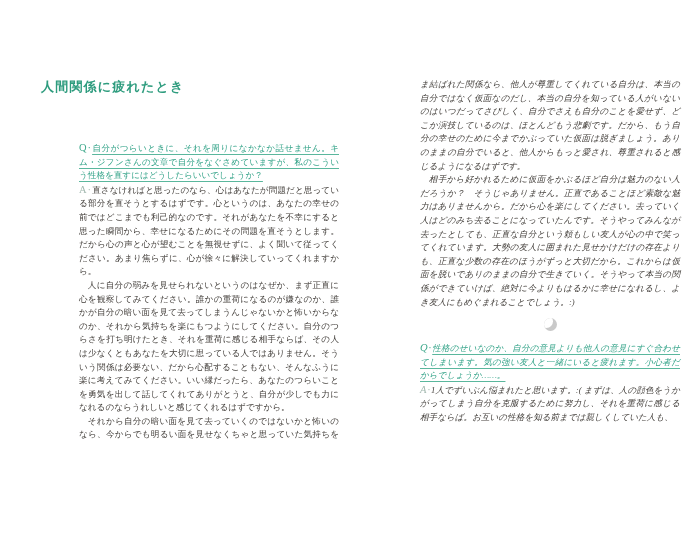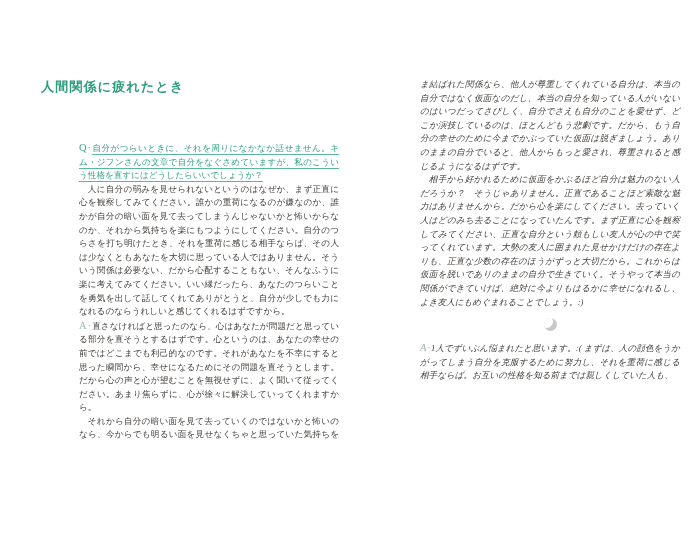--- a/index.html
+++ b/index.html
@@ -52,34 +52,35 @@
 </head>
 <body>
 
 <div class="spread">
 
   <div class="chapter-title">人間関係に疲れたとき</div>
 
   <div class="col col-left">
     <p class="q-block"><span class="marker q-marker">Q·</span><span class="q-text">自分がつらいときに、それを周りになかなか話せません。キム・ジフンさんの文章で自分をなぐさめていますが、私のこういう性格を直すにはどうしたらいいでしょうか？</span></p>
 
+    <p><span class="marker a-marker">A·</span><span>直さなければと思ったのなら、心はあなたが問題だと思っている部分を直そうとするはずです。心というのは、あなたの幸せの前ではどこまでも利己的なのです。それがあなたを不幸にすると思った瞬間から、幸せになるためにその問題を直そうとします。だから心の声と心が望むことを無視せずに、よく聞いて従ってください。あまり焦らずに、心が徐々に解決していってくれますから。</span></p>
     <p>　人に自分の弱みを見せられないというのはなぜか、まず正直に心を観察してみてください。誰かの重荷になるのが嫌なのか、誰かが自分の暗い面を見て去ってしまうんじゃないかと怖いからなのか、それから気持ちを楽にもつようにしてください。自分のつらさを打ち明けたとき、それを重荷に感じる相手ならば、その人は少なくともあなたを大切に思っている人ではありません。そういう関係は必要ない、だから心配することもない、そんなふうに楽に考えてみてください。いい縁だったら、あなたのつらいことを勇気を出して話してくれてありがとうと、自分が少しでも力になれるのならうれしいと感じてくれるはずですから。</p>
-    <p><span class="marker a-marker">A·</span><span>直さなければと思ったのなら、心はあなたが問題だと思っている部分を直そうとするはずです。心というのは、あなたの幸せの前ではどこまでも利己的なのです。それがあなたを不幸にすると思った瞬間から、幸せになるためにその問題を直そうとします。だから心の声と心が望むことを無視せずに、よく聞いて従ってください。あまり焦らずに、心が徐々に解決していってくれますから。</span></p>
     <p>　それから自分の暗い面を見て去っていくのではないかと怖いのなら、今からでも明るい面を見せなくちゃと思っていた気持ちを手放してほしい。他人が尊重してくれている自分は。仮面をかぶったま</p>
   </div>
 
   <div class="page-number page-number-left">334</div>
 
   <div class="col col-right">
     <p>ま結ばれた関係なら、他人が尊重してくれている自分は、本当の自分ではなく仮面なのだし、本当の自分を知っている人がいないのはいつだってさびしく、自分でさえも自分のことを愛せず、どこか演技しているのは、ほとんどもう悲劇です。だから、もう自分の幸せのために今までかぶっていた仮面は脱ぎましょう。ありのままの自分でいると、他人からもっと愛され、尊重されると感じるようになるはずです。</p>
-    <p>　相手から好かれるために仮面をかぶるほど自分は魅力のない人だろうか？　そうじゃありません。正直であることほど素敵な魅力はありませんから。だから心を楽にしてください。去っていく人はどのみち去ることになっていたんです。まず正直に心を観察してみてください、正直な自分という頼もしい友人が心の中で笑ってくれています。大勢の友人に囲まれた見せかけだけの存在よりも、正直な少数の存在のほうがずっと大切だから。これからは仮面を脱いでありのままの自分で生きていく。そうやって本当の関係ができていけば、絶対に今よりもはるかに幸せになれるし、よき友人にもめぐまれることでしょう。:)</p>
+    <p>　相手から好かれるために仮面をかぶるほど自分は魅力のない人だろうか？　そうじゃありません。正直であることほど素敵な魅力はありませんから。だから心を楽にしてください。去っていく人はどのみち去ることになっていたんです。そうやってみんなが去ったとしても、正直な自分という頼もしい友人が心の中で笑ってくれています。大勢の友人に囲まれた見せかけだけの存在よりも、正直な少数の存在のほうがずっと大切だから。これからは仮面を脱いでありのままの自分で生きていく。そうやって本当の関係ができていけば、絶対に今よりもはるかに幸せになれるし、よき友人にもめぐまれることでしょう。:)</p>
 
     <div class="moon-row">
       <span class="moon"></span>
     </div>
 
+    <p class="q-block"><span class="marker q-marker">Q·</span><span class="q-text">性格のせいなのか、自分の意見よりも他人の意見にすぐ合わせてしまいます。気の強い友人と一緒にいると疲れます。小心者だからでしょうか……。</span></p>
 
     <p><span class="marker a-marker">A·</span><span>1人でずいぶん悩まれたと思います。:( まずは、人の顔色をうかがってしまう自分を克服するために努力し、それを重荷に感じる相手ならば。お互いの性格を知る前までは親しくしていた人も、</span></p>
   </div>
 
   <div class="page-number page-number-right">335</div>
 
 </div>
 
 </body></html>

